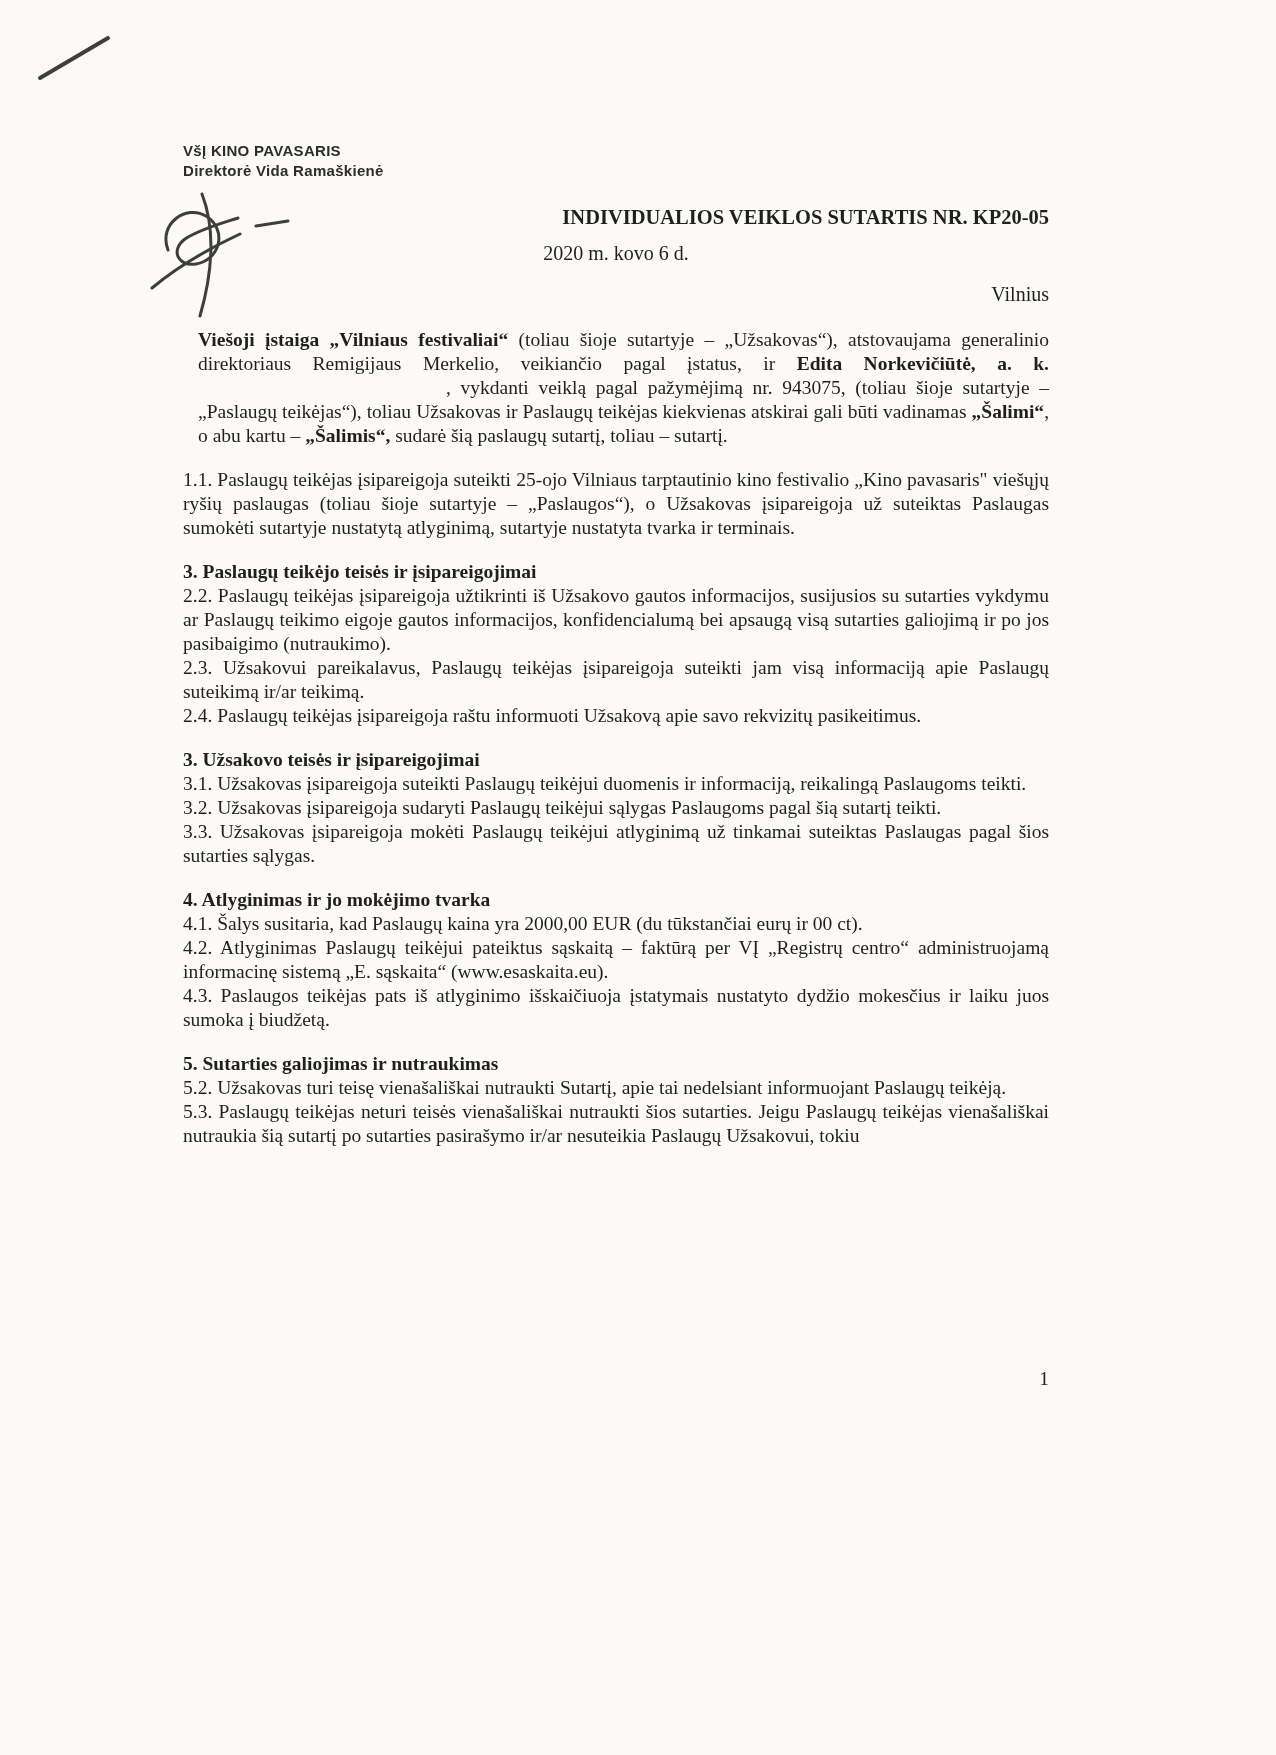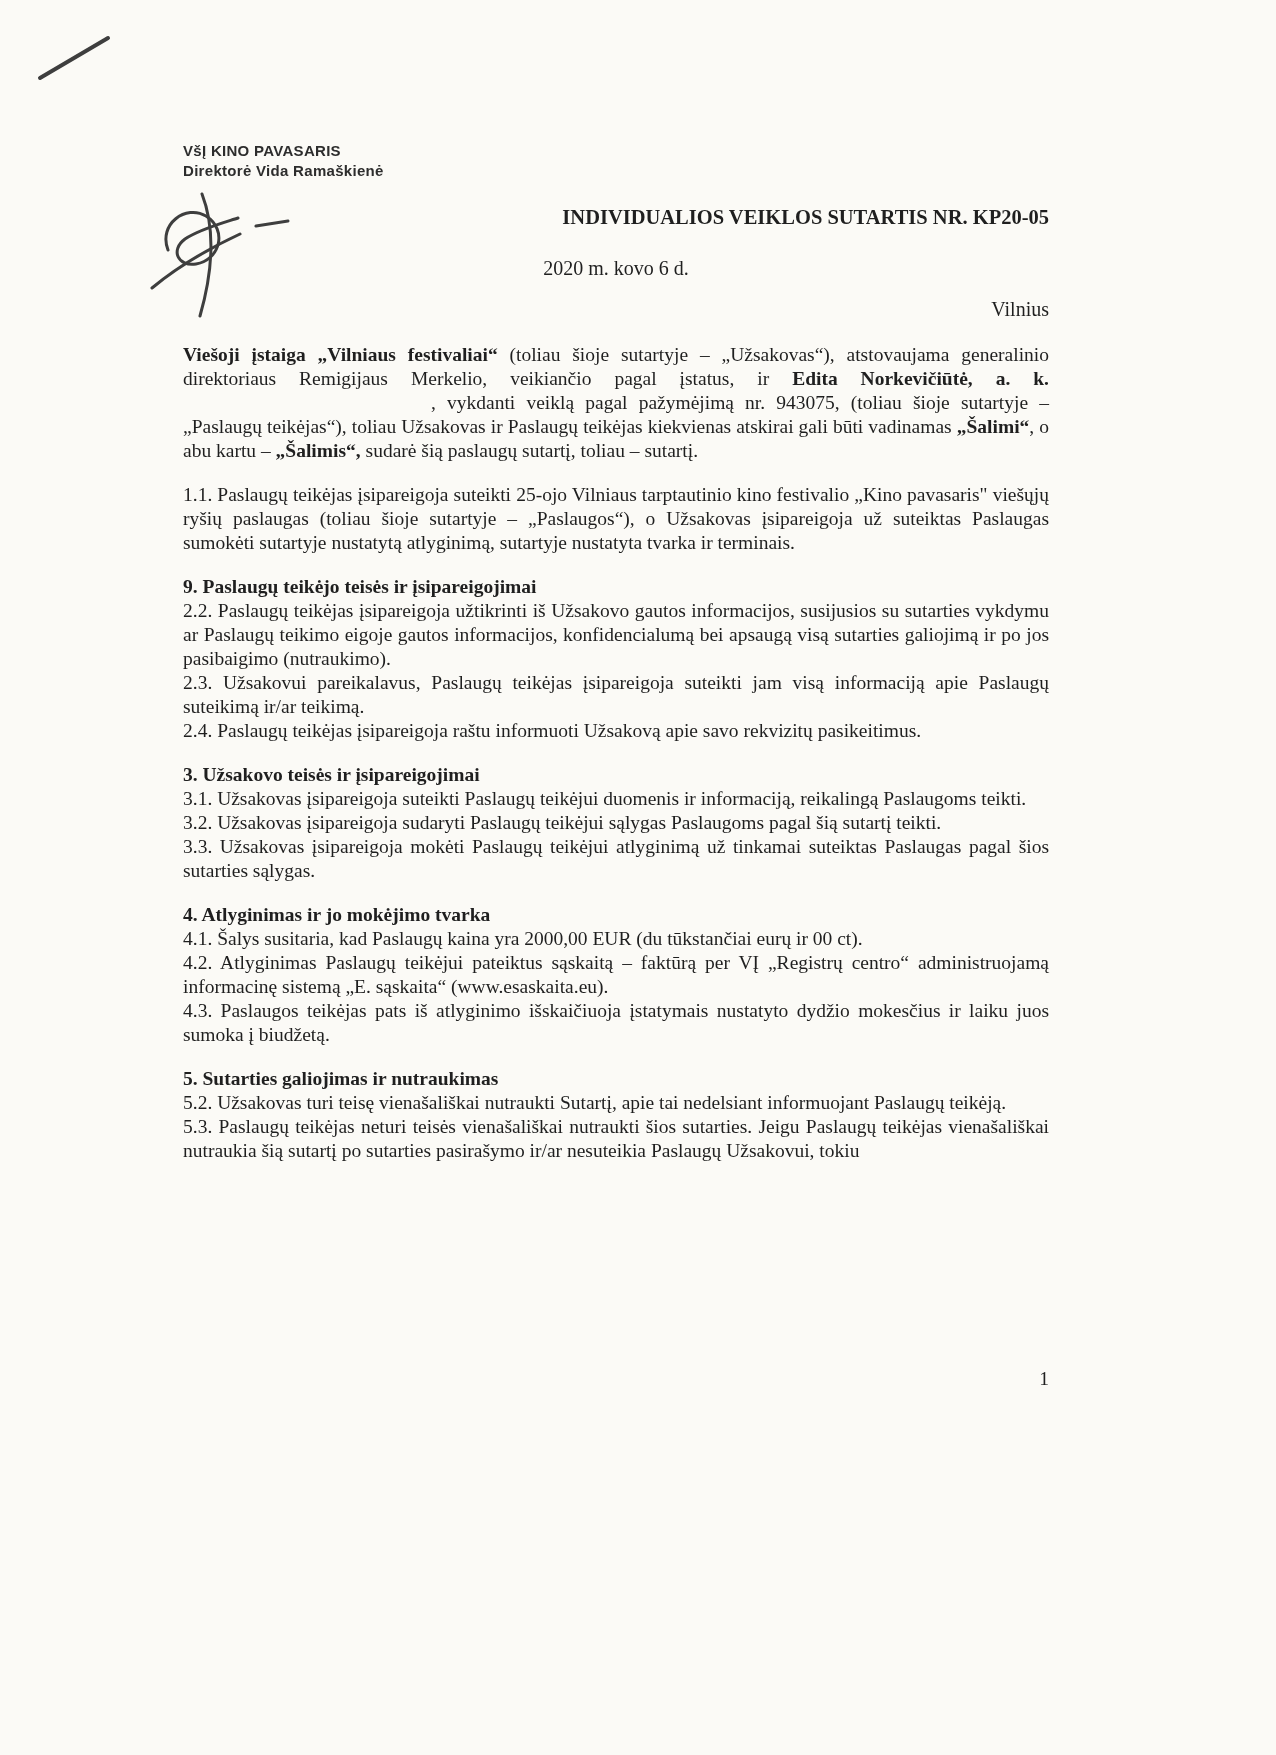--- a/index.html
+++ b/index.html
@@ -26,34 +26,34 @@
   }
   .title{
     text-align:right;
     font-weight:bold;
     font-size:20.5px;
     margin-top:26px;
   }
   .date{
     text-align:center;
     font-size:20px;
-    margin-top:28px;
+    margin-top:13px;
   }
   .city{
     text-align:right;
     font-size:20px;
     margin-top:18px;
   }
   .para{
     font-size:19.5px;
     line-height:24px;
     text-align:justify;
     margin:0;
   }
-  .intro{margin-top:22px;}
+  .intro{margin-top:22px;margin-left:15px;}
   .section{margin-top:20px;}
   .heading{font-weight:bold;text-align:left;}
   .b{font-weight:bold;}
   .gap{display:inline-block;width:248px;}
   .page-number{
     position:absolute;
     top:1368px;left:183px;width:866px;
     text-align:right;
     font-size:19.5px;
   }
@@ -87,21 +87,21 @@
     <div class="date">2020 m. kovo 6  d.</div>
     <div class="city">Vilnius</div>
 
     <p class="para intro"><span class="b">Viešoji įstaiga „Vilniaus festivaliai“</span><span> (toliau šioje sutartyje – „Užsakovas“), atstovaujama generalinio direktoriaus Remigijaus Merkelio, veikiančio pagal įstatus, ir </span><span class="b">Edita Norkevičiūtė, a. k.</span><span class="gap"></span><span>,</span><span> vykdanti veiklą pagal pažymėjimą nr. 943075, (toliau šioje sutartyje – „Paslaugų teikėjas“), toliau Užsakovas ir Paslaugų teikėjas kiekvienas atskirai gali būti vadinamas </span><span class="b">„Šalimi“</span><span>, o abu kartu – </span><span class="b">„Šalimis“,</span><span> sudarė šią paslaugų sutartį, toliau – sutartį.</span></p>
 
     <div class="section">
       <p class="para">1.1. Paslaugų teikėjas įsipareigoja suteikti 25-ojo Vilniaus tarptautinio kino festivalio „Kino pavasaris" viešųjų ryšių paslaugas (toliau šioje sutartyje – „Paslaugos“), o Užsakovas įsipareigoja už suteiktas Paslaugas sumokėti sutartyje nustatytą atlyginimą, sutartyje nustatyta tvarka ir terminais.</p>
     </div>
 
     <div class="section">
-      <p class="para heading">9. Paslaugų teikėjo teisės ir įsipareigojimai</p>
+      <p class="para heading">3. Paslaugų teikėjo teisės ir įsipareigojimai</p>
       <p class="para">2.2. Paslaugų teikėjas įsipareigoja užtikrinti iš Užsakovo gautos informacijos, susijusios su sutarties vykdymu ar Paslaugų teikimo eigoje gautos informacijos, konfidencialumą bei apsaugą visą sutarties galiojimą ir po jos pasibaigimo (nutraukimo).</p>
       <p class="para">2.3. Užsakovui pareikalavus, Paslaugų teikėjas įsipareigoja suteikti jam visą informaciją apie Paslaugų suteikimą ir/ar teikimą.</p>
       <p class="para">2.4. Paslaugų teikėjas įsipareigoja raštu informuoti Užsakovą apie savo rekvizitų pasikeitimus.</p>
     </div>
 
     <div class="section">
       <p class="para heading">3. Užsakovo teisės ir įsipareigojimai</p>
       <p class="para">3.1. Užsakovas įsipareigoja suteikti Paslaugų teikėjui duomenis ir informaciją, reikalingą Paslaugoms teikti.</p>
       <p class="para">3.2. Užsakovas įsipareigoja sudaryti Paslaugų teikėjui sąlygas Paslaugoms pagal šią sutartį teikti.</p>
       <p class="para">3.3. Užsakovas įsipareigoja mokėti Paslaugų teikėjui atlyginimą už tinkamai suteiktas Paslaugas pagal šios sutarties sąlygas.</p>

